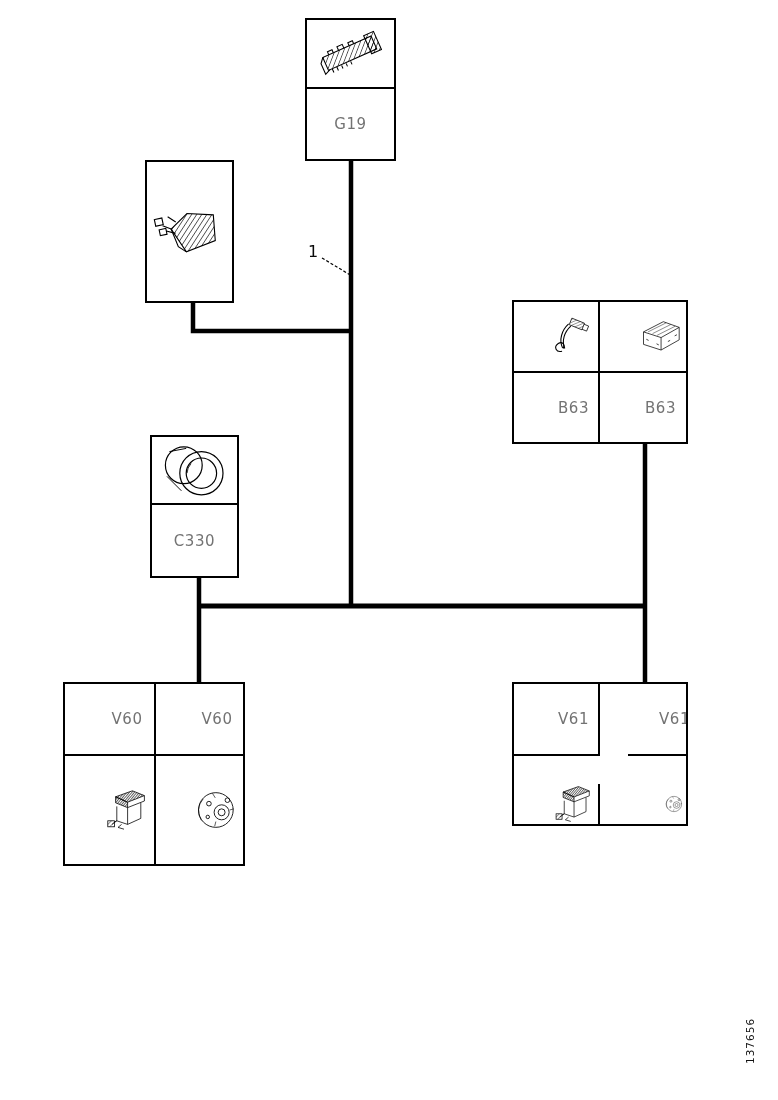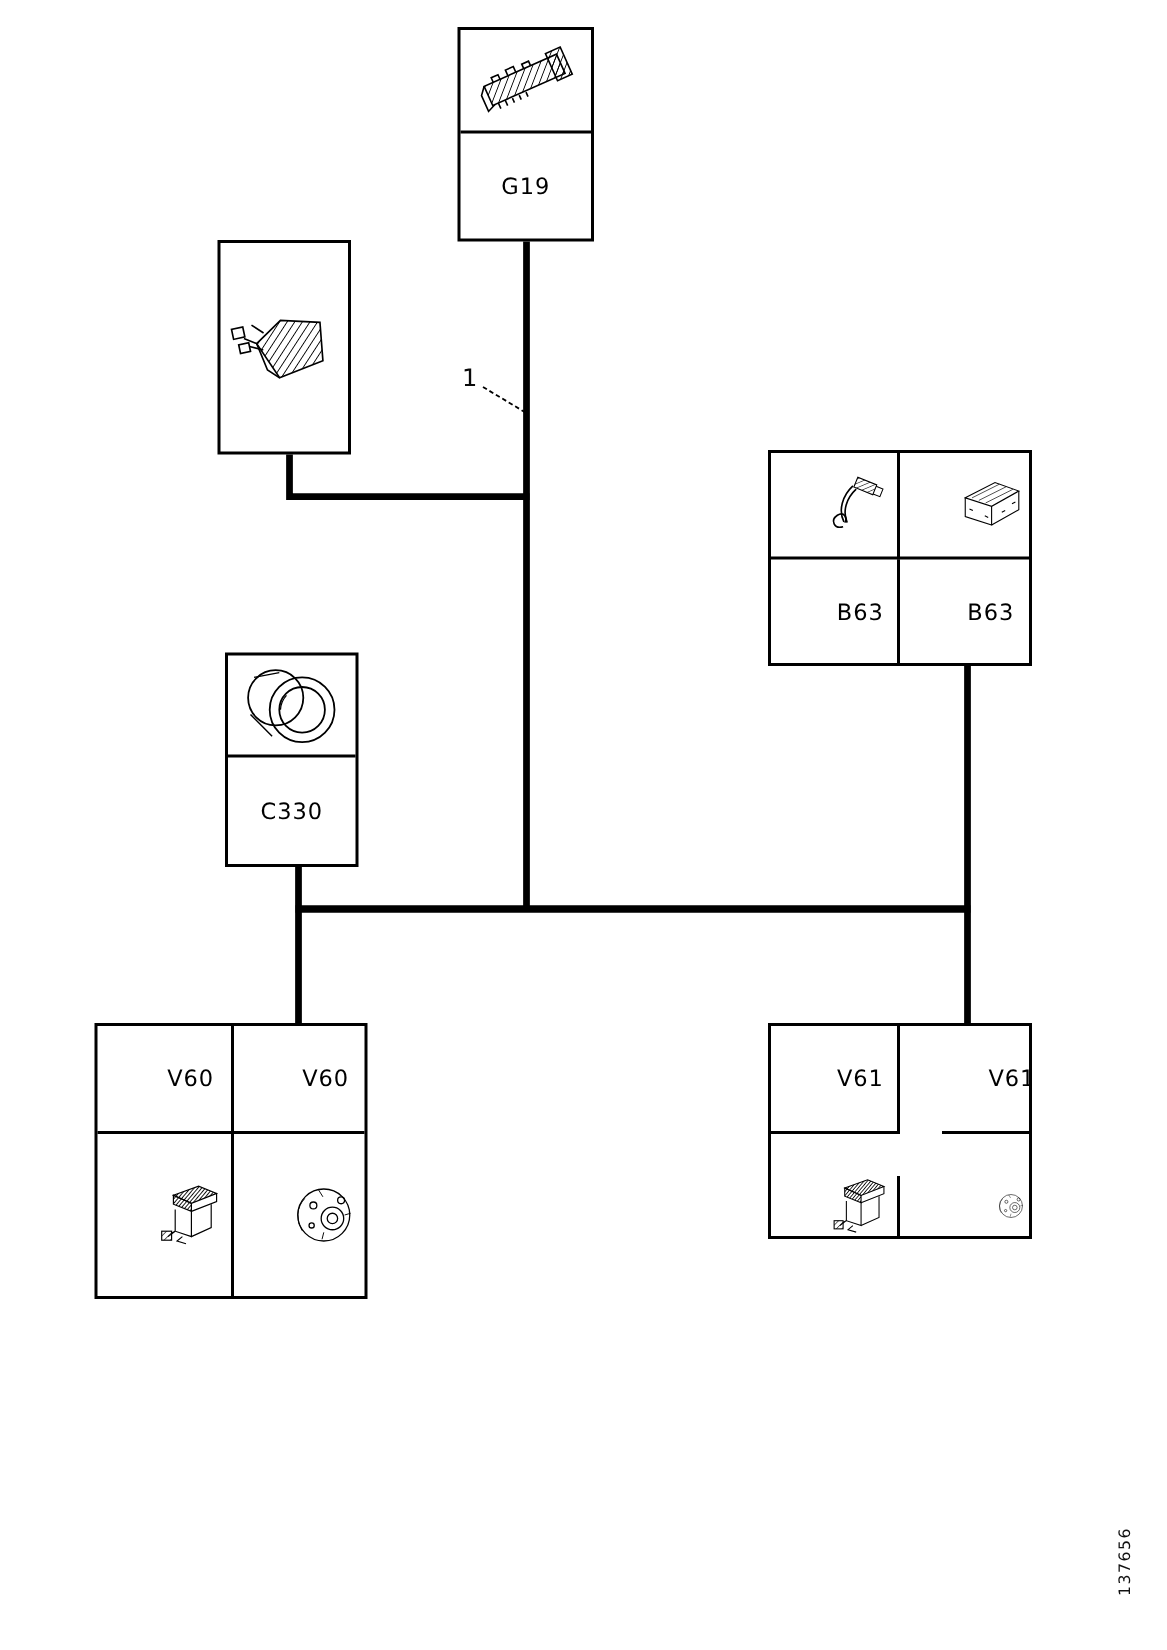--- a/index.html
+++ b/index.html
@@ -4,21 +4,21 @@
 <style>
   html,body{margin:0;padding:0;background:#fff;}
   #canvas{
     position:relative;width:778px;height:1100px;background:#fff;
     font-family:"DejaVu Sans","Liberation Sans",sans-serif;color:#000;
     overflow:hidden;
   }
   .pbox{position:absolute;border:2px solid #000;box-sizing:border-box;background:#fff;display:flex;flex-direction:column;}
   .pbox .img-cell{flex:1;display:flex;align-items:center;justify-content:center;overflow:hidden;}
   .pbox .lbl-cell{display:flex;align-items:center;justify-content:center;}
-  .cell-label{font-size:15px;letter-spacing:0.6px;color:#000000;}
+  .cell-label{font-size:15px;letter-spacing:0.6px;color:#737373;}
   .grid2x2{display:grid;}
   .grid2x2 > div{display:flex;align-items:center;justify-content:center;box-sizing:border-box;overflow:hidden;padding-left:35px;}
   .bd-r{border-right:2px solid #000;}
   .bd-b{border-bottom:2px solid #000;}
   .bd-t{border-top:2px solid #000;}
   svg.part{display:block;}
   #wires{position:absolute;left:0;top:0;pointer-events:none;}
   #callout-1{position:absolute;left:308px;top:242px;font-size:16px;color:#0a0a0a;}
   #doc-number{
     position:absolute;left:744px;top:1002px;height:62px;

